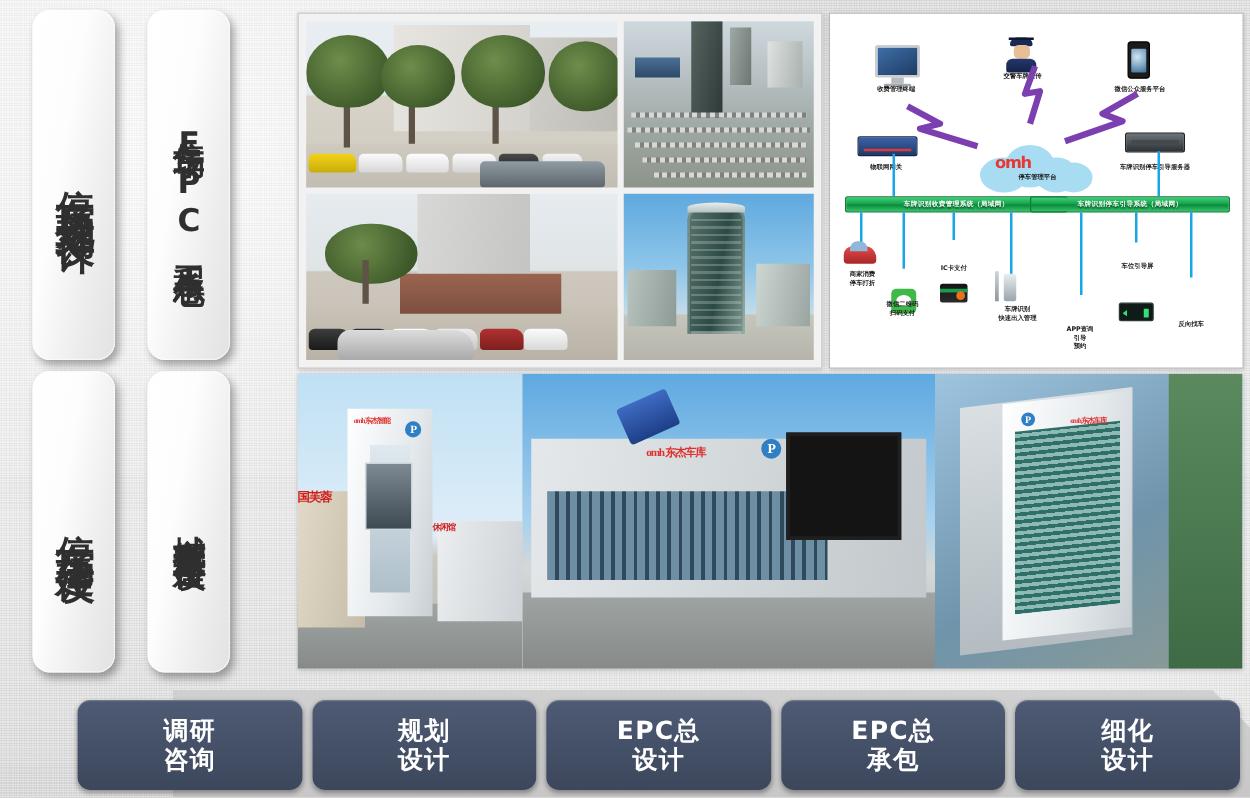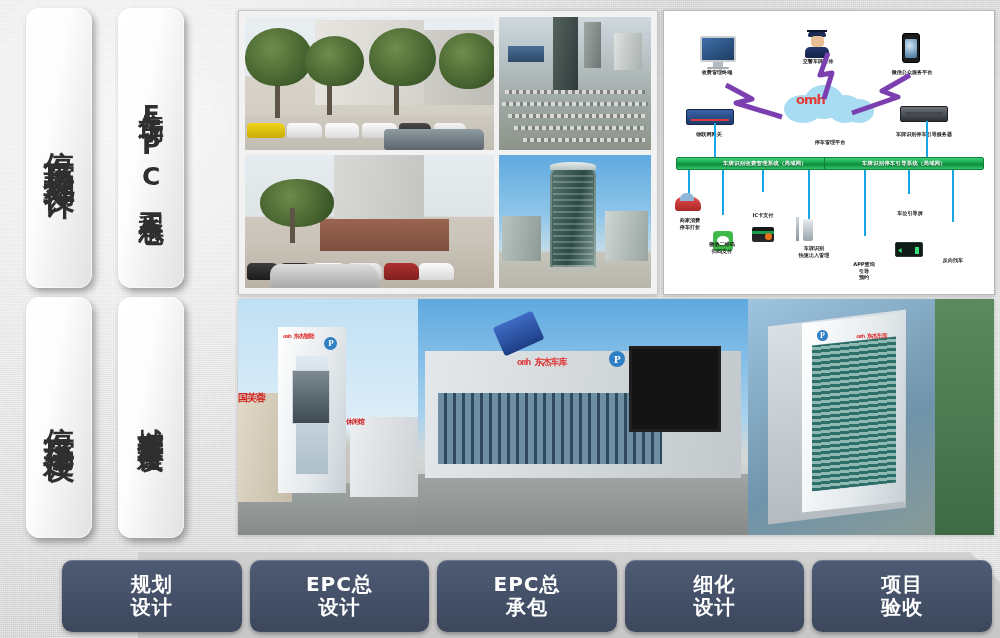--- a/index.html
+++ b/index.html
@@ -118,21 +118,21 @@
     position:absolute;height:13px;border-radius:2px;
     background:linear-gradient(#3fd07a 0%,#16a34a 45%,#0b8b3b 55%,#35c46d 100%);
     border:1px solid #0c7f38;
     color:#fff;font-family:"DejaVu Sans","Liberation Sans",sans-serif;
     font-size:5.3px;font-weight:700;letter-spacing:.3px;
     display:flex;align-items:center;justify-content:center;
     box-sizing:border-box;
     text-shadow:0 1px 1px rgba(0,0,0,.45);
   }
   
-  #cloud{position:absolute;left:118px;top:72px;width:96px;height:42px;}
+  #cloud{position:absolute;left:118px;top:103px;width:96px;height:42px;}
   #cloud .puff{position:absolute;border-radius:50%;background:#a8dcf2;}
   #cloud .brand{position:absolute;left:14px;top:9px;font-family:"DejaVu Sans",sans-serif;
     font-size:13px;font-weight:700;color:#e53935;letter-spacing:-1px;}
   
   .mon-screen{width:32px;height:22px;border-radius:2px;background:linear-gradient(150deg,#3f6fa8,#1d3c63);border:2px solid #c9cdd2;}
   .mon-stand{width:10px;height:5px;margin:0 auto;background:#b6bbc0;}
   .mon-base{width:22px;height:2px;margin:0 auto;background:#a6abb0;border-radius:2px;}
   
   .phone{width:16px;height:28px;border-radius:3px;background:#1b1b1b;border:1px solid #000;
          display:flex;align-items:center;justify-content:center;}
@@ -170,21 +170,21 @@
     background:#cfd6db;
   }
   .rend{position:relative;overflow:hidden;}
   #rend1{width:180px;background:linear-gradient(#bfe0f4 0%,#dfeef8 55%,#c9c9c2 62%,#b9b9b2 100%);}
   #rend2{width:330px;background:linear-gradient(#5ea9e0 0%,#a9d2ee 50%,#d4d8d6 66%,#b4b8b6 100%);}
   #rend3{width:246px;background:linear-gradient(#8cbfe4 0%,#bcd8ec 45%,#cfd6d2 60%,#a9b3ad 100%);}
   .tower-w{position:absolute;background:linear-gradient(100deg,#ffffff,#e4e9ec 60%,#c9d0d4);}
   .pmark{position:absolute;border-radius:50%;background:#2f7fc4;color:#fff;
          font-family:"Liberation Serif",serif;font-weight:700;display:flex;align-items:center;justify-content:center;}
   .road{position:absolute;left:0;bottom:0;width:100%;background:linear-gradient(#9fa5a3,#868b89);}
-  .logo-red{position:absolute;font-family:Liberation Mono, monospace;font-weight:700;color:#e03131;letter-spacing:-1px;}
+  .logo-red{position:absolute;font-family:Liberation Serif, serif;font-weight:700;color:#e03131;letter-spacing:-1px;}
   .glassband{position:absolute;background:repeating-linear-gradient(0deg,#2f6f6a 0 3px,#8fb9b3 3px 6px);}
 
   
   #procband{
     position:absolute;left:138px;top:552px;width:862px;height:86px;
     background:linear-gradient(#cfcfcf,#c6c6c6);
     clip-path:polygon(0 0, 832px 0, 862px 30px, 862px 86px, 0 86px);
     opacity:.95;
   }
   #procrow{
@@ -399,23 +399,23 @@
     <div class="tower-w" style="left:22%;top:8%;width:42%;height:80%;transform:skewY(-6deg)"></div>
     <div class="glassband" style="left:26%;top:18%;width:34%;height:62%;transform:skewY(-6deg)"></div>
     <div class="logo-red" style="left:44%;top:14%;font-size:6px">omh 东杰车库</div>
     <div class="pmark" style="left:28%;top:13%;width:11px;height:11px;font-size:8px">P</div>
     <div style="position:absolute;left:76%;top:0;width:24%;height:100%;background:linear-gradient(#5b8a5e,#3e6b45)"></div>
   </div>
 </div>
 
 <div id="procband"></div>
 <div id="procrow">
+  <div class="chip">调研
+咨询</div>
   <div class="chip">规划
 设计</div>
   <div class="chip">EPC总
 设计</div>
   <div class="chip">EPC总
 承包</div>
   <div class="chip">细化
 设计</div>
-  <div class="chip">项目
-验收</div>
 </div>
 
 </body></html>

